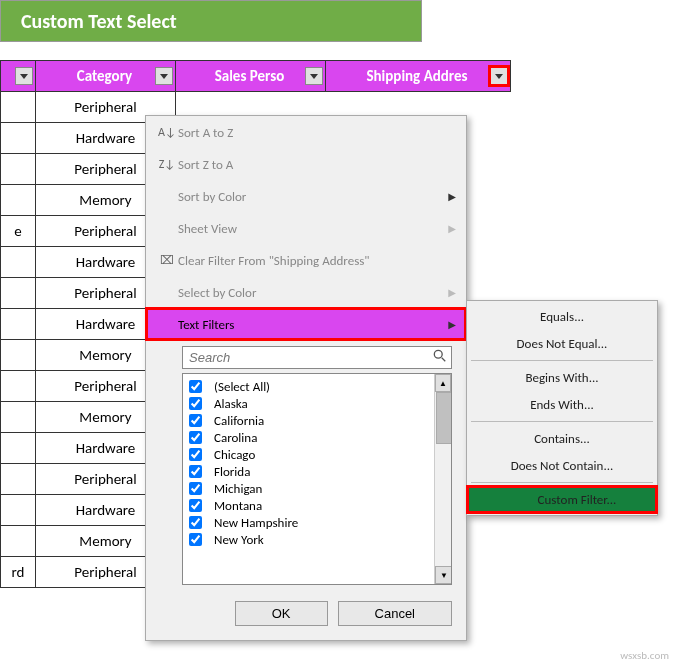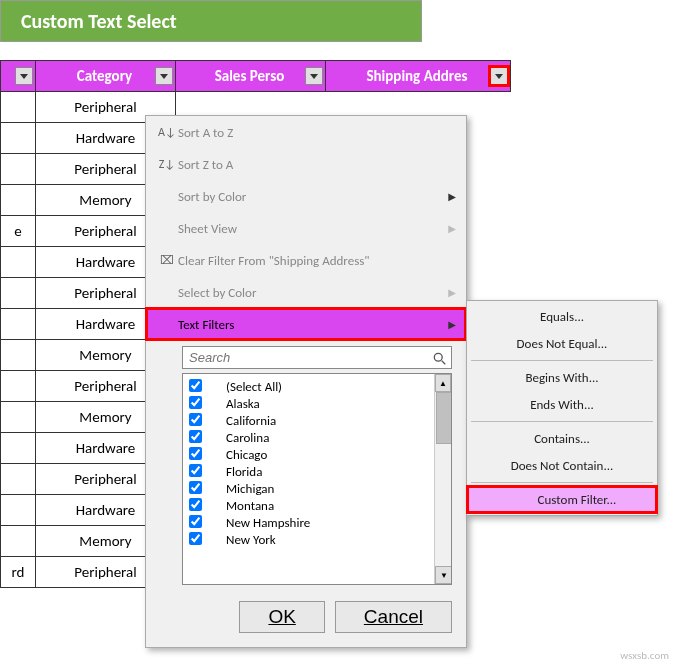--- a/index.html
+++ b/index.html
@@ -101,21 +101,21 @@
       background: #d946ef;
       outline: 3px solid red;
       outline-offset: -2px;
       color: #000;
     }
     .search-row {
       padding: 6px 14px 4px 36px;
     }
     .search-box {
       display: flex;
-      align-items: flex-end;
+      align-items: flex-start;
       background: #fff;
       border: 1px solid #888;
       padding: 2px 4px;
     }
     .search-box input {
       border: none;
       outline: none;
       flex: 1;
       font-size: 13px;
       color: #888;
@@ -130,22 +130,22 @@
       border: 1px solid #888;
       height: 210px;
       overflow: hidden;
       position: relative;
     }
     .checklist-inner {
       padding: 4px 6px;
     }
     .check-item {
       display: flex;
-      align-items: flex-start;
-      gap: 20px;
+      align-items: center;
+      gap: 8px;
       padding: 1px 0;
       font-size: 13px;
     }
     .check-item input { margin: 0 4px 0 0; }
     .scrollbar {
       position: absolute;
       right: 0; top: 0; bottom: 0;
       width: 16px;
       background: #f0f0f0;
       border-left: 1px solid #ccc;
@@ -168,25 +168,24 @@
       background: #c0c0c0;
       border: 1px solid #aaa;
     }
     .button-row {
       display: flex;
       justify-content: flex-end;
       gap: 10px;
       padding: 10px 14px 14px;
     }
     .btn {
-      padding: 4px 28px;
+      padding: 4px 36px;
       background: #e8e8e8;
       border: 1px solid #999;
-      font-size: 19px;
-      text-decoration: underline;
+      font-size: 13px;
     }
     .submenu {
       position: absolute;
       left: 466px;
       top: 300px;
       width: 190px;
       background: #f0f0f0;
       border: 1px solid #aaa;
       box-shadow: 3px 3px 6px rgba(0,0,0,0.3);
       padding: 2px 0;
@@ -195,21 +194,21 @@
       padding: 6px 14px;
       font-size: 13px;
       color: #222;
       text-align: center;
     }
     .submenu-sep {
       border-top: 1px solid #bbb;
       margin: 3px 4px;
     }
     .submenu-item.highlighted {
-      background: #f0abfc;
+      background: #15803d;
       outline: 3px solid red;
       outline-offset: -2px;
       padding-left: 44px;
     }
     .watermark {
       position: absolute;
       bottom: 6px;
       right: 8px;
       font-size: 11px;
       color: #bbb;

